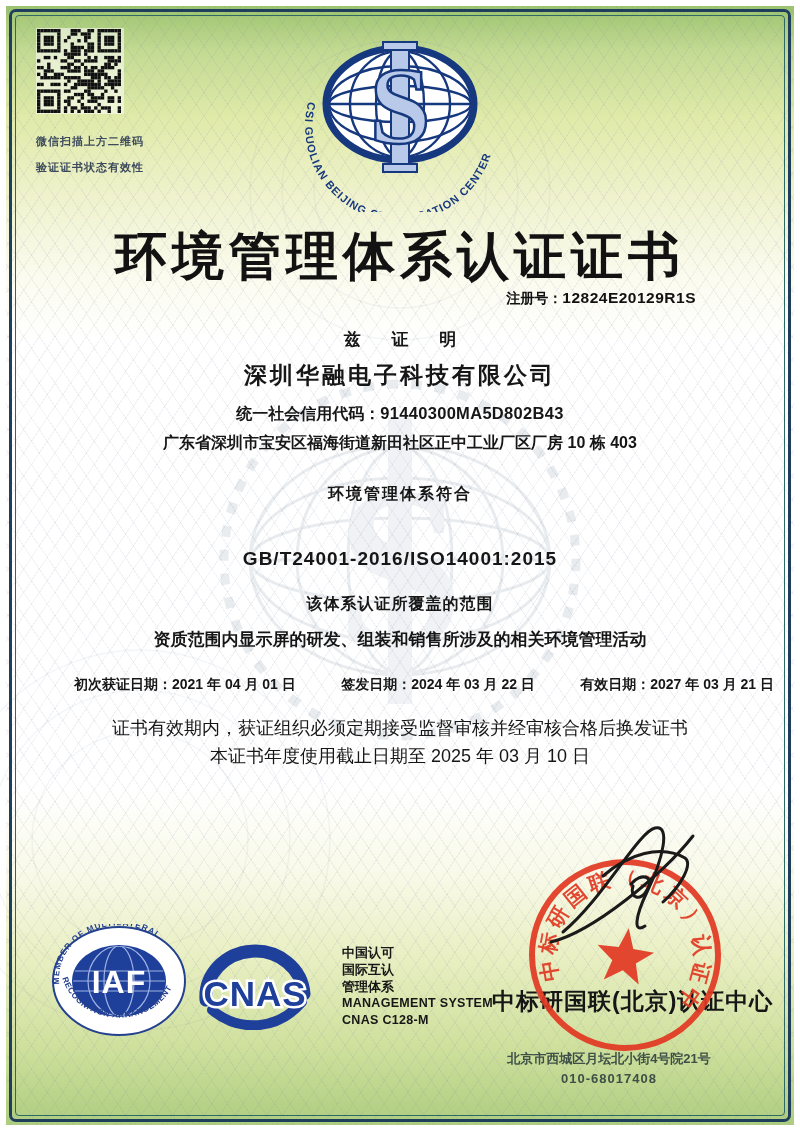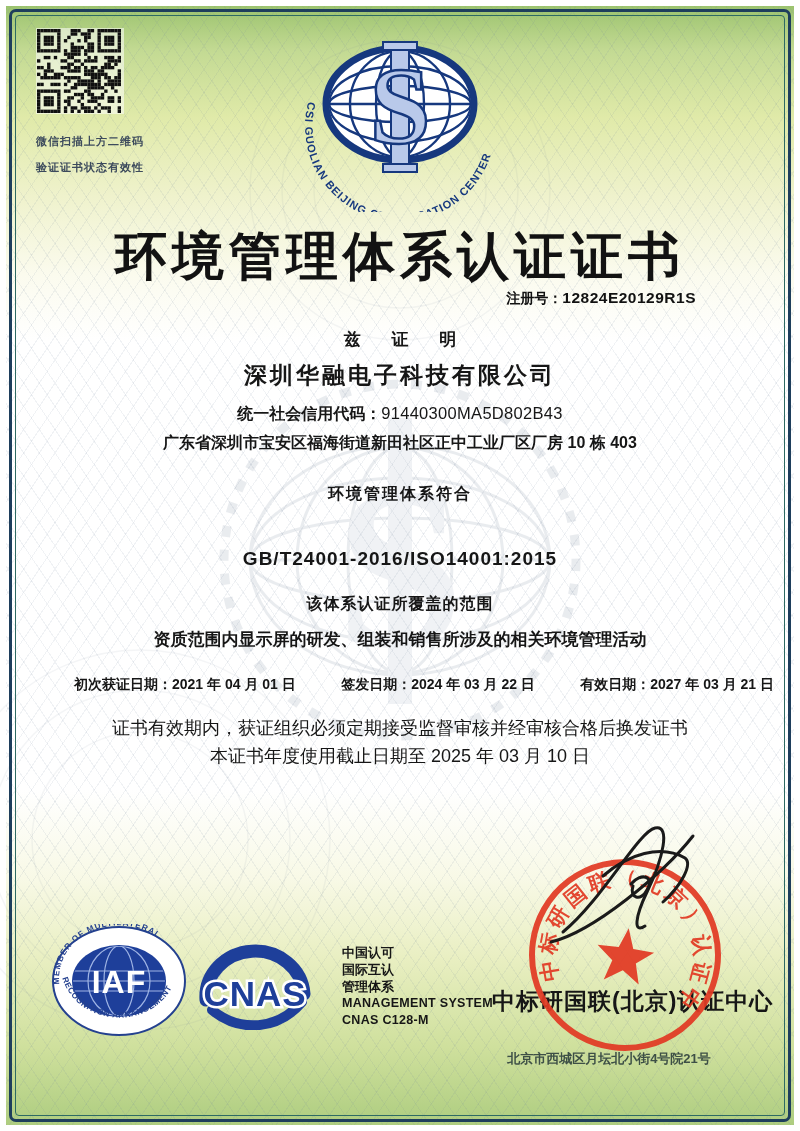--- a/index.html
+++ b/index.html
@@ -30,21 +30,21 @@
   .qr-wrap{left:36px;top:28px;width:86px;height:84px;background:rgba(255,255,255,.55);padding:1px;}
   .qr-cap{left:36px;width:220px;font-size:11px;font-weight:700;color:#3c4a5c;letter-spacing:1px;margin-top:24px;}
 
   .title{top:222px;font-size:52px;font-weight:700;letter-spacing:5px;color:#121212;}
   .reg{top:289px;right:104px;font-size:14px;font-weight:700;color:#111;}
   .reg .num{font-family:Liberation Sans, sans-serif;font-size:15.5px;font-weight:600;letter-spacing:.5px;}
 
   .certify{top:328px;font-size:17px;font-weight:700;letter-spacing:13px;text-indent:13px;}
   .company{top:360px;font-size:23px;font-weight:700;letter-spacing:3px;}
   .credit{top:404px;font-size:16px;font-weight:600;}
-  .credit .val{font-weight:400;font-size:16.5px;letter-spacing:.3px;}
+  .credit .val{font-weight:700;font-size:16.5px;letter-spacing:.3px;}
   .addr{top:433px;font-size:16px;font-weight:600;}
 
   .sysline{top:484px;font-size:16px;font-weight:700;letter-spacing:2px;}
   .std{top:548px;font-size:19px;font-weight:700;letter-spacing:1px;}
   .scope-t{top:594px;font-size:16px;font-weight:700;letter-spacing:1px;}
   .scope{top:628px;font-size:17px;font-weight:700;}
 
   .dates{top:676px;left:26px;right:26px;display:flex;justify-content:space-between;font-size:14px;font-weight:600;margin-left:48px;}
   .note{font-size:18px;font-weight:400;}
   .n0{top:716px;} .n1{top:744px;} .n2{top:772px;}
@@ -545,14 +545,15 @@
     <g fill="none" stroke="#1a1a1a" stroke-width="3" stroke-linecap="round">
       <path d="M 20,118 C 60,85 95,18 112,14 C 128,10 120,45 104,78 C 92,103 90,120 102,112"></path>
       <path d="M 60,62 C 85,40 118,30 142,44 C 150,50 138,72 120,88"></path>
       <path d="M 8,128 C 50,118 120,60 150,22"></path>
       <path d="M 88,70 C 98,58 112,62 104,76 C 98,88 86,84 90,72"></path>
     </g>
   </svg>
 
   <div class="abs baddr">
     <div class="l1">北京市西城区月坛北小街4号院21号</div>
+    <div class="l2">010-68017408</div>
   </div>
 </div>
 
 </body></html>

